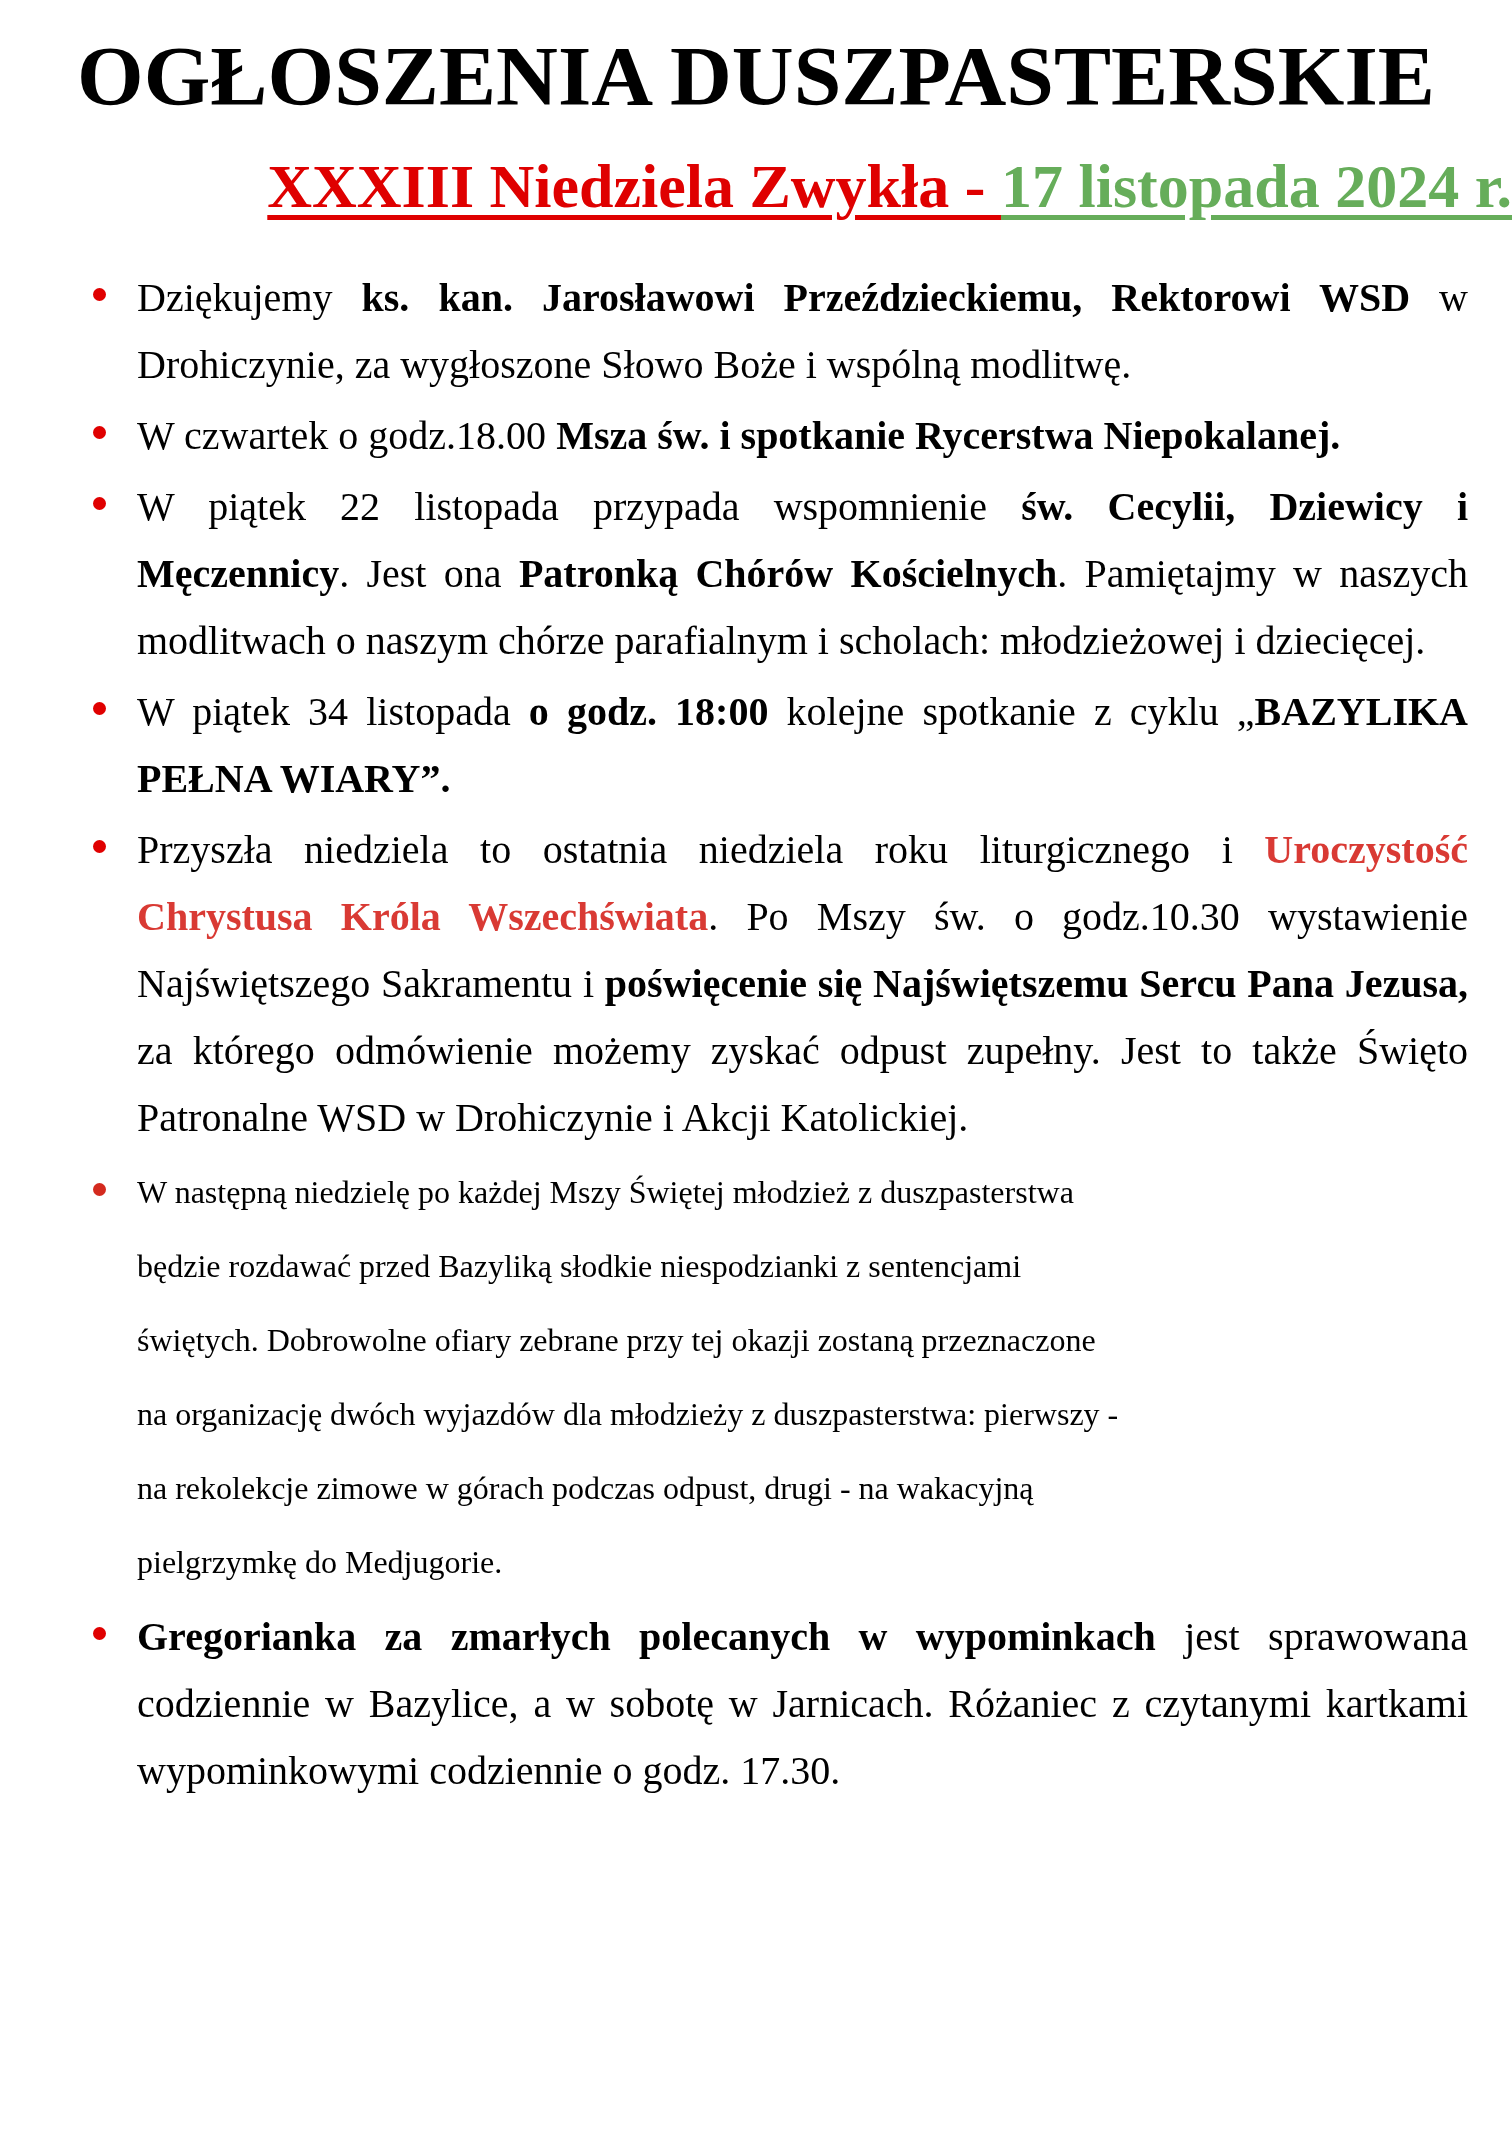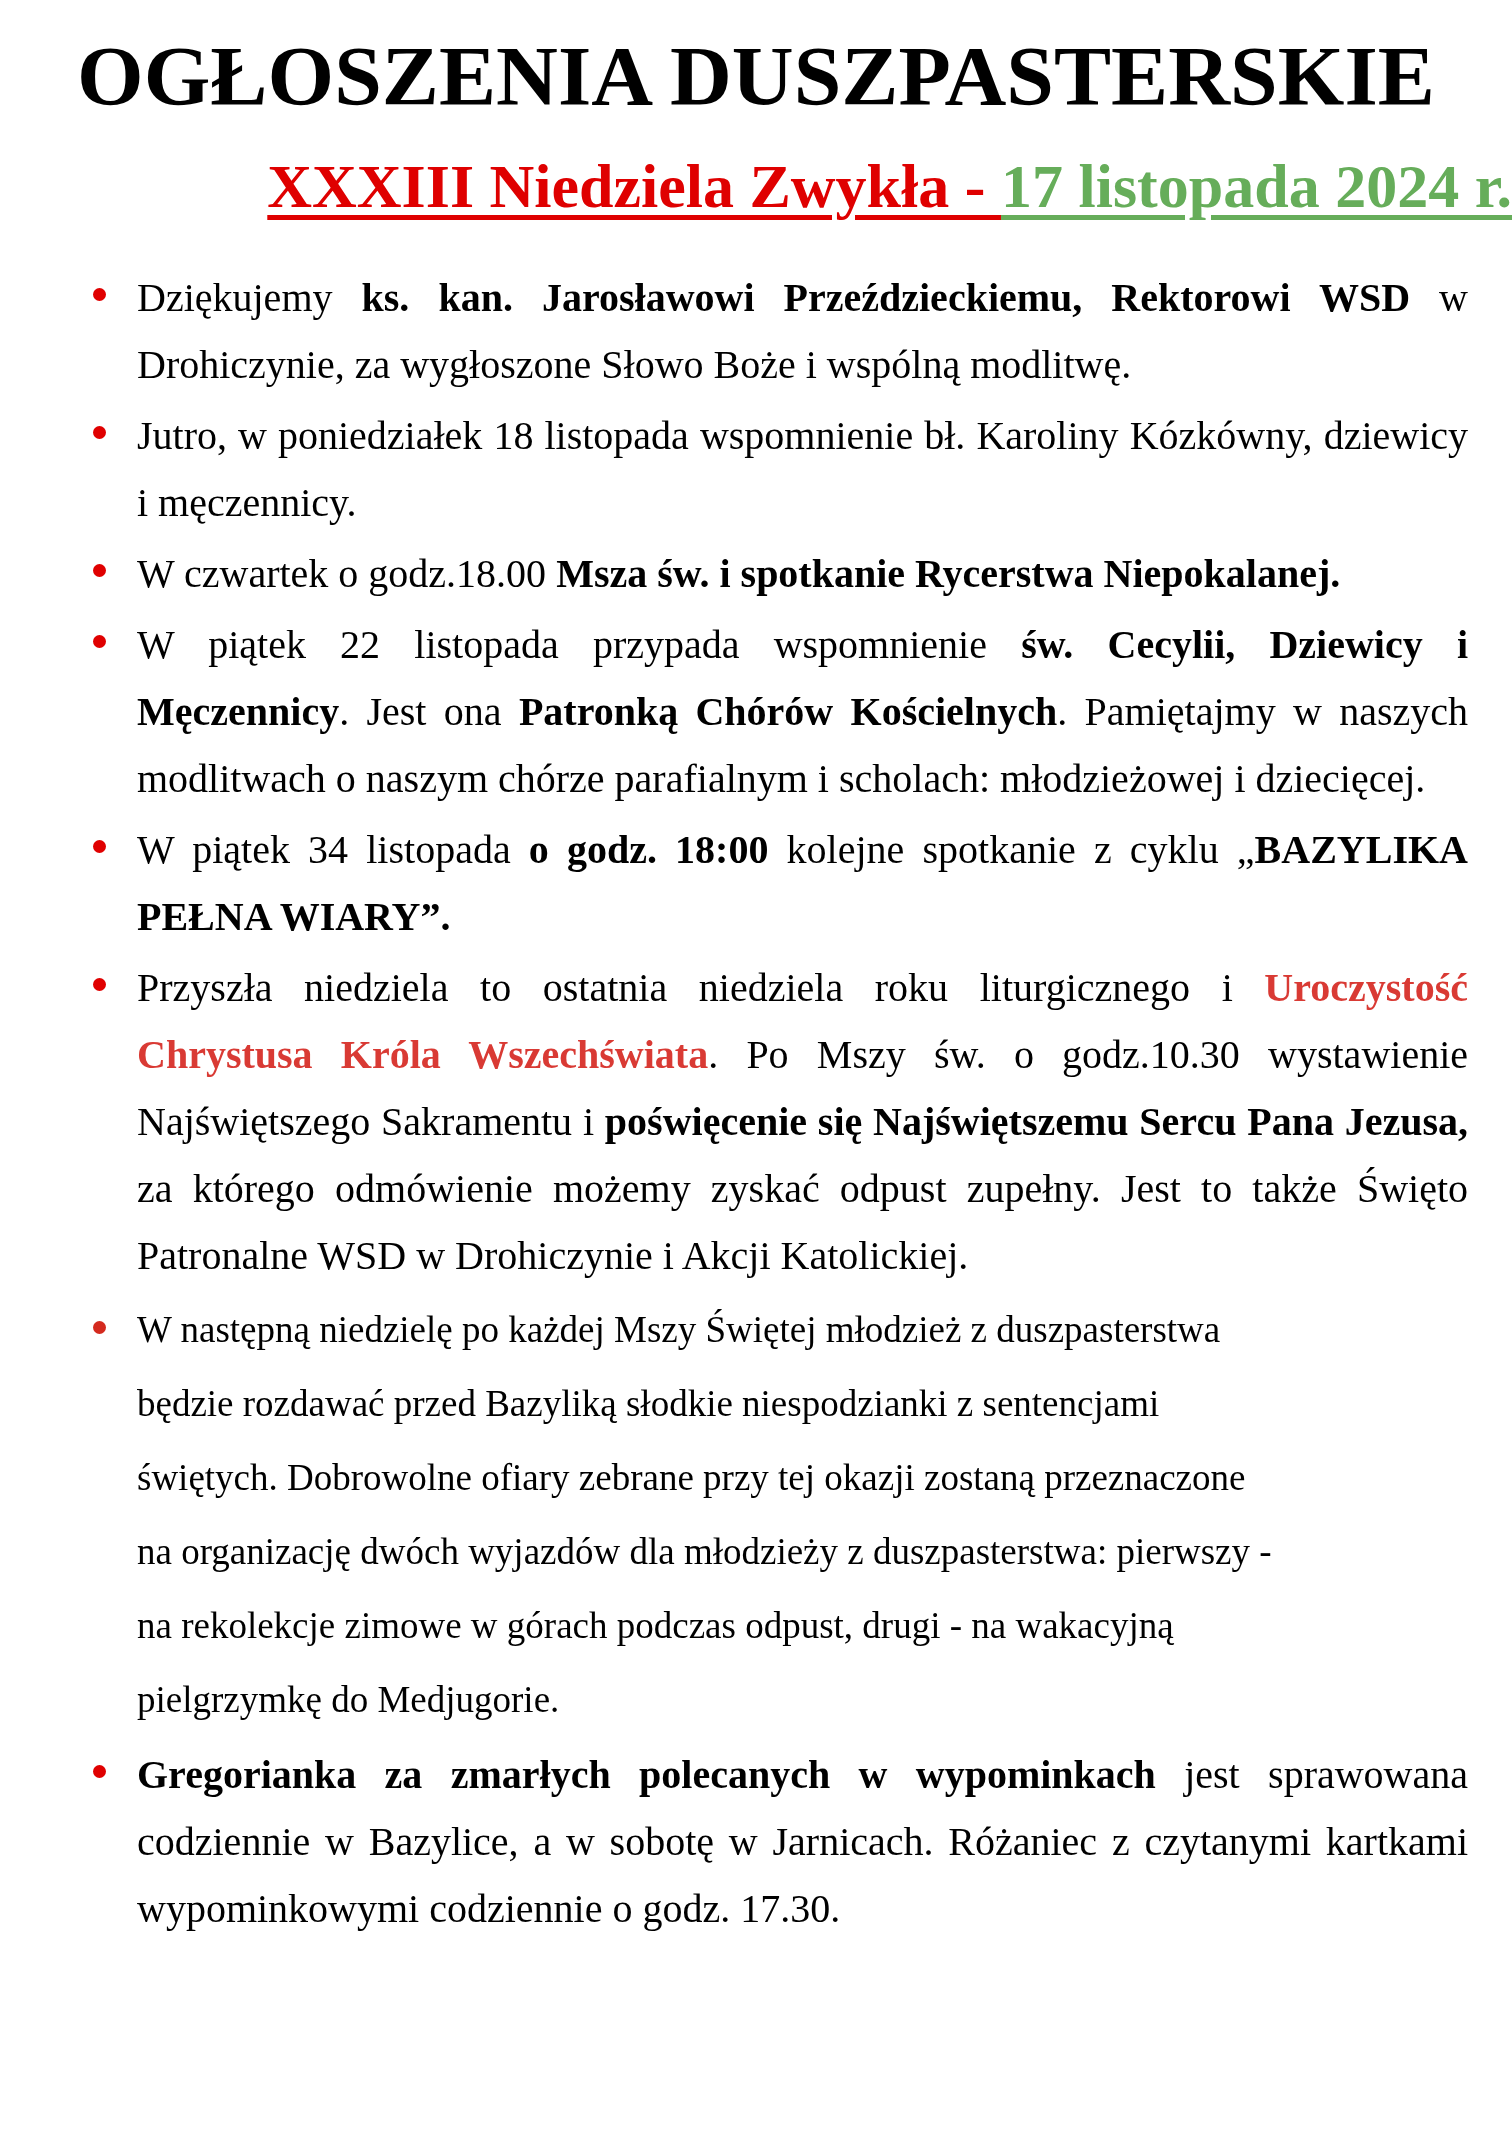--- a/index.html
+++ b/index.html
@@ -21,38 +21,34 @@
 
   .list { position: absolute; left: 0; top: 264px; width: 1460px; }
   .item { position: relative; padding-left: 137px; width: 1331px; margin-bottom: 4px; }
   .item .bullet {
     position: absolute; left: 93px; top: 24px; width: 13px; height: 13px; border-radius: 50%;
     background: #e00000;
   }
   .item .text {
     font-size: 40px; line-height: 67px; text-align: justify; text-align-last: left;
   }
-  .item.loose .text { font-size: 37px; line-height: 74px; text-align: right; }
+  .item.loose .text { font-size: 32px; line-height: 74px; text-align: right; }
   .item.loose .bullet { background: #d42a1e; top: 28px; }
   .accent { color: #d93a34; font-weight: bold; }
 </style>
 </head>
 <body>
 
 <div class="title">OGŁOSZENIA DUSZPASTERSKIE</div>
 <div class="subtitle"><span class="red">XXXIII Niedziela Zwykła - </span><span class="green">17 listopada 2024 r.</span></div>
 
 <div class="list" id="list">
     <div class="item">
       <span class="bullet"></span>
       <div class="text"><span>Dziękujemy </span><span style="font-weight: bold;">ks. kan. Jarosławowi Przeździeckiemu, Rektorowi WSD</span><span> w Drohiczynie, za wygłoszone Słowo Boże i wspólną modlitwę.</span></div>
-    </div>
-    <div class="item">
-      <span class="bullet"></span>
-      <div class="text"><span>Jutro, w poniedziałek 18 listopada wspomnienie bł. Karoliny Kózkówny, dziewicy i męczennicy.</span></div>
     </div>
     <div class="item">
       <span class="bullet"></span>
       <div class="text"><span>W czwartek o godz.18.00 </span><span style="font-weight: bold;">Msza św. i spotkanie Rycerstwa Niepokalanej.</span></div>
     </div>
     <div class="item">
       <span class="bullet"></span>
       <div class="text"><span>W piątek 22 listopada przypada wspomnienie </span><span style="font-weight: bold;">św. Cecylii, Dziewicy i Męczennicy</span><span>. Jest ona </span><span style="font-weight: bold;">Patronką Chórów Kościelnych</span><span>. Pamiętajmy w naszych modlitwach o naszym chórze parafialnym i scholach: młodzieżowej i dziecięcej.</span></div>
     </div>
     <div class="item">

